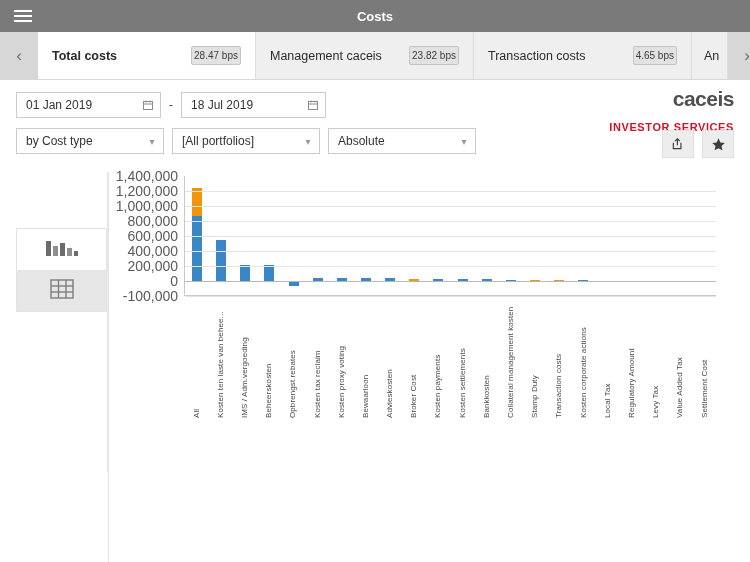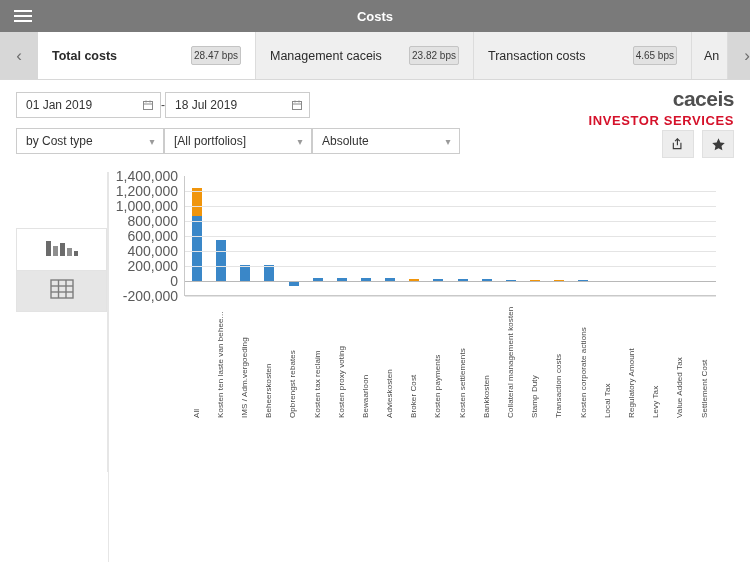--- a/index.html
+++ b/index.html
@@ -43,40 +43,40 @@
   .tab.active .tab-label { font-weight: bold; }
   .tab-badge {
     font-size: 10px; color: #3c3c3c; background: #e2e2e2;
     border: 1px solid #c4c4c4; border-radius: 2px;
     padding: 3px 2px; margin-left: 16px; white-space: nowrap;
   }
   .tab.truncated { min-width: 0; width: 36px; padding: 0 0 0 12px; overflow: hidden; }
 
   
   .filters { padding: 12px 16px 8px 16px; position: relative; }
-  .frow { display: flex; align-items: center; gap: 0; margin-bottom: 10px; }
+  .frow { display: flex; align-items: center; gap: 8px; margin-bottom: 10px; }
   .field {
     height: 26px; border: 1px solid #cccccc; background: #fff;
     display: flex; align-items: center; font-size: 12px; color: #333;
     padding: 0 0 0 9px; position: relative;
   }
   .datefield { width: 145px; justify-content: space-between; padding-right: 0; }
   .date-ico { width: 24px; height: 24px; display: flex; align-items: center;
     justify-content: center; color: #8a8a8a; cursor: pointer; }
   .dash { font-size: 12px; color: #444; }
   .selectfield { width: 148px; justify-content: space-between; padding-right: 0; cursor: pointer; }
   .caret { width: 22px; text-align: center; color: #9a9a9a; font-size: 10px; }
   .checkfield { width: 158px; gap: 8px; cursor: pointer; }
   .cbox { width: 13px; height: 13px; border: 1.5px solid #aaa;
     border-radius: 4px; background: #fff; flex: none; }
   .logo { position: absolute; right: 16px; top: 8px; text-align: right; }
   .logo-main { font-size: 21px; font-weight: bold; color: #4f4f4f;
     letter-spacing: -0.5px; line-height: 1; }
-  .logo-sub { font-size: 13px; font-weight: bold; color: #d5112a;
-    letter-spacing: 0.6px; margin-top: 4px; }
+  .logo-sub { font-size: 11px; font-weight: bold; color: #d5112a;
+    letter-spacing: 0.6px; margin-top: 12px; }
   .actions { position: absolute; right: 16px; top: 50px; display: flex; gap: 8px; }
   .actbtn { width: 32px; height: 28px; background: #ededed; border: 1px solid #e0e0e0;
     display: flex; align-items: center; justify-content: center; cursor: pointer; color: #444; }
 
   
   .content { display: flex; padding-left: 16px; height: 400px; position: relative; }
   .viewtoggle { width: 92px; flex: none; padding-top: 56px;
     border-right: 1px solid #e6e6e6; height: 300px; }
   .vt-btn { height: 42px; display: flex; align-items: center;
     justify-content: center; cursor: pointer; border: 1px solid #e3e3e3;
@@ -250,21 +250,21 @@
     <div class="plot">
       <div class="ylabels">
           <div class="ytick" style="top: 0px;">1,400,000</div>
           <div class="ytick" style="top: 15px;">1,200,000</div>
           <div class="ytick" style="top: 30px;">1,000,000</div>
           <div class="ytick" style="top: 45px;">800,000</div>
           <div class="ytick" style="top: 60px;">600,000</div>
           <div class="ytick" style="top: 75px;">400,000</div>
           <div class="ytick" style="top: 90px;">200,000</div>
           <div class="ytick" style="top: 105px;">0</div>
-          <div class="ytick" style="top: 120px;">-200,000</div>
+          <div class="ytick" style="top: 120px;">-100,000</div>
         </div>
       <div class="grid">
         <div class="bars">
             <div class="bslot">
               <div class="bstack" style="top: 0px; height: 120px;">
                 <div class="seg" style="background: rgb(58, 135, 200); top: 39.75px; height: 65.25px;"></div>
                 <div class="seg" style="background: rgb(240, 149, 12); top: 12px; height: 27.75px;"></div>
               </div>
             </div>
             <div class="bslot">

